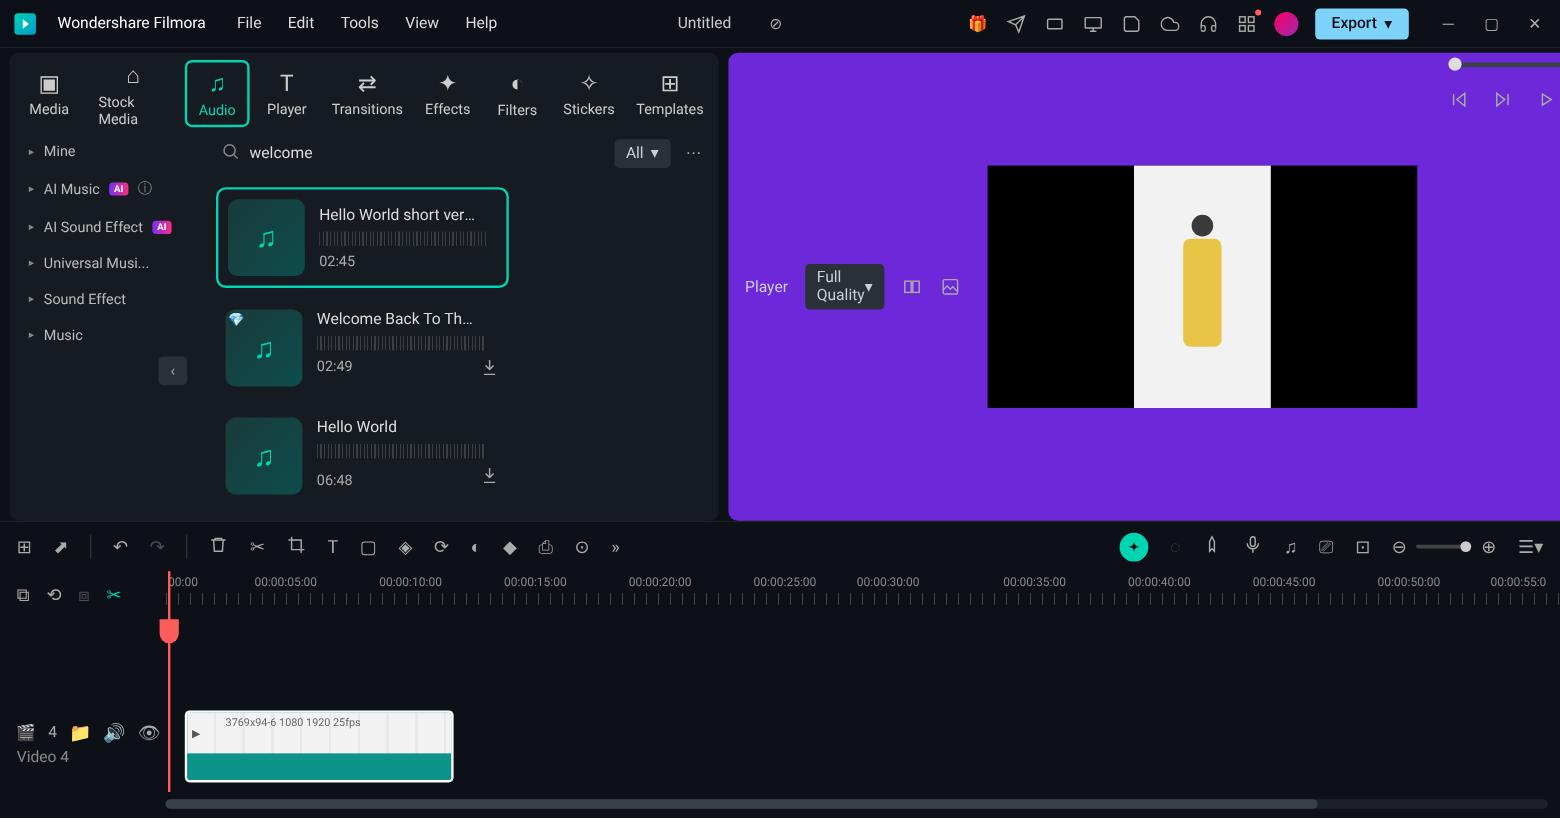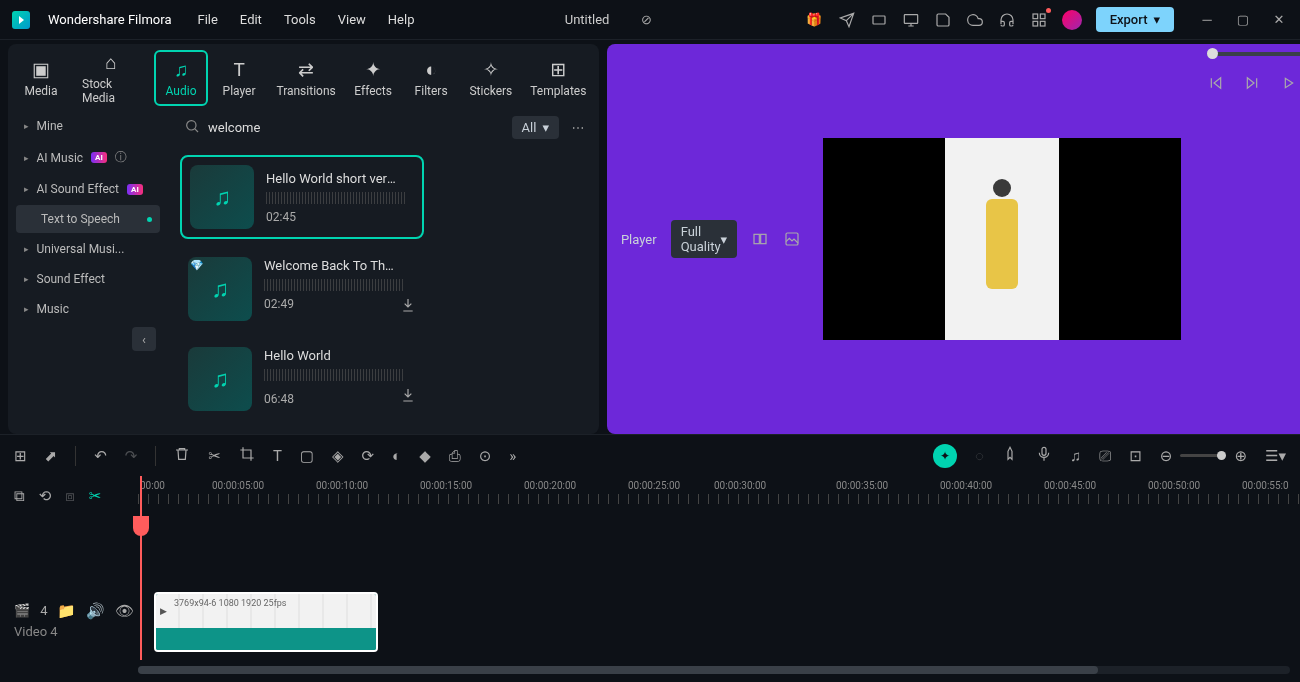--- a/index.html
+++ b/index.html
@@ -71,21 +71,21 @@
 .tl-head{display:flex;align-items:center;height:40px;padding-left:14px;gap:14px}
 .ruler{position:absolute;left:138px;right:0;top:0;height:40px;display:flex}
 .ruler-mark{position:absolute;top:4px;font-size:10px;color:#888}
 .ruler-ticks{position:absolute;left:0;right:0;top:18px;height:10px;background:repeating-linear-gradient(90deg,#444 0 1px,transparent 1px 10px)}
 .playhead{position:absolute;left:140px;top:0;bottom:16px;width:2px;background:#ff5c5c}
 .playhead::before{content:"";position:absolute;top:40px;left:-7px;width:16px;height:20px;background:#ff5c5c;border-radius:0 0 8px 8px}
 .track-row{position:absolute;left:14px;right:0;height:64px;display:flex;align-items:center}
 .track-head{width:124px;display:flex;align-items:center;gap:10px;color:#aaa}
 .clip{position:absolute;left:140px;width:224px;height:60px;bottom:0;border:2px solid #fff;border-radius:4px;overflow:hidden;background:#0d9488;display:flex;flex-direction:column}
 .clip-frames{height:34px;background:repeating-linear-gradient(90deg,#f2f2f2 0 22px,#e8e8e8 22px 24px);display:flex;align-items:center;padding-left:4px;font-size:9px;color:#555;gap:2px}
-.clip-label{position:absolute;top:4px;left:18px;font-size:9px;color:#666}
+.clip-label{position:absolute;top:4px;left:32px;font-size:9px;color:#666}
 .clip-audio{flex:1;background:#0d9488}
 .hscroll{position:absolute;bottom:2px;left:138px;right:10px;height:8px;background:#1c2128;border-radius:4px}
 .hscroll-thumb{position:absolute;left:0;width:960px;height:8px;background:#3a4048;border-radius:4px}
 svg{width:16px;height:16px;fill:none;stroke:currentColor;stroke-width:1.8}
 </style>
 </head>
 <body>
 
 <div class="titlebar">
   <div class="logo"></div>
@@ -205,25 +205,20 @@
         <div class="side-item">
             <span class="chev">▸</span>
             <span>AI Music</span>
             <span class="badge-ai">AI</span>
             <span style="color:#888">ⓘ</span>
           </div>
         <div class="side-item">
             <span class="chev">▸</span>
             <span>AI Sound Effect</span>
             <span class="badge-ai">AI</span>
-          </div>
-        <div class="side-item sel">
-            <span style="width:9px"></span>
-            <span>Text to Speech</span>
-            <span style="width:5px;height:5px;background:#00d4b1;border-radius:50%;margin-left:auto"></span>
           </div>
         <div class="side-item">
             <span class="chev">▸</span>
             <span>Universal Musi...</span>
           </div>
         <div class="side-item">
             <span class="chev">▸</span>
             <span>Sound Effect</span>
           </div>
         <div class="side-item">

